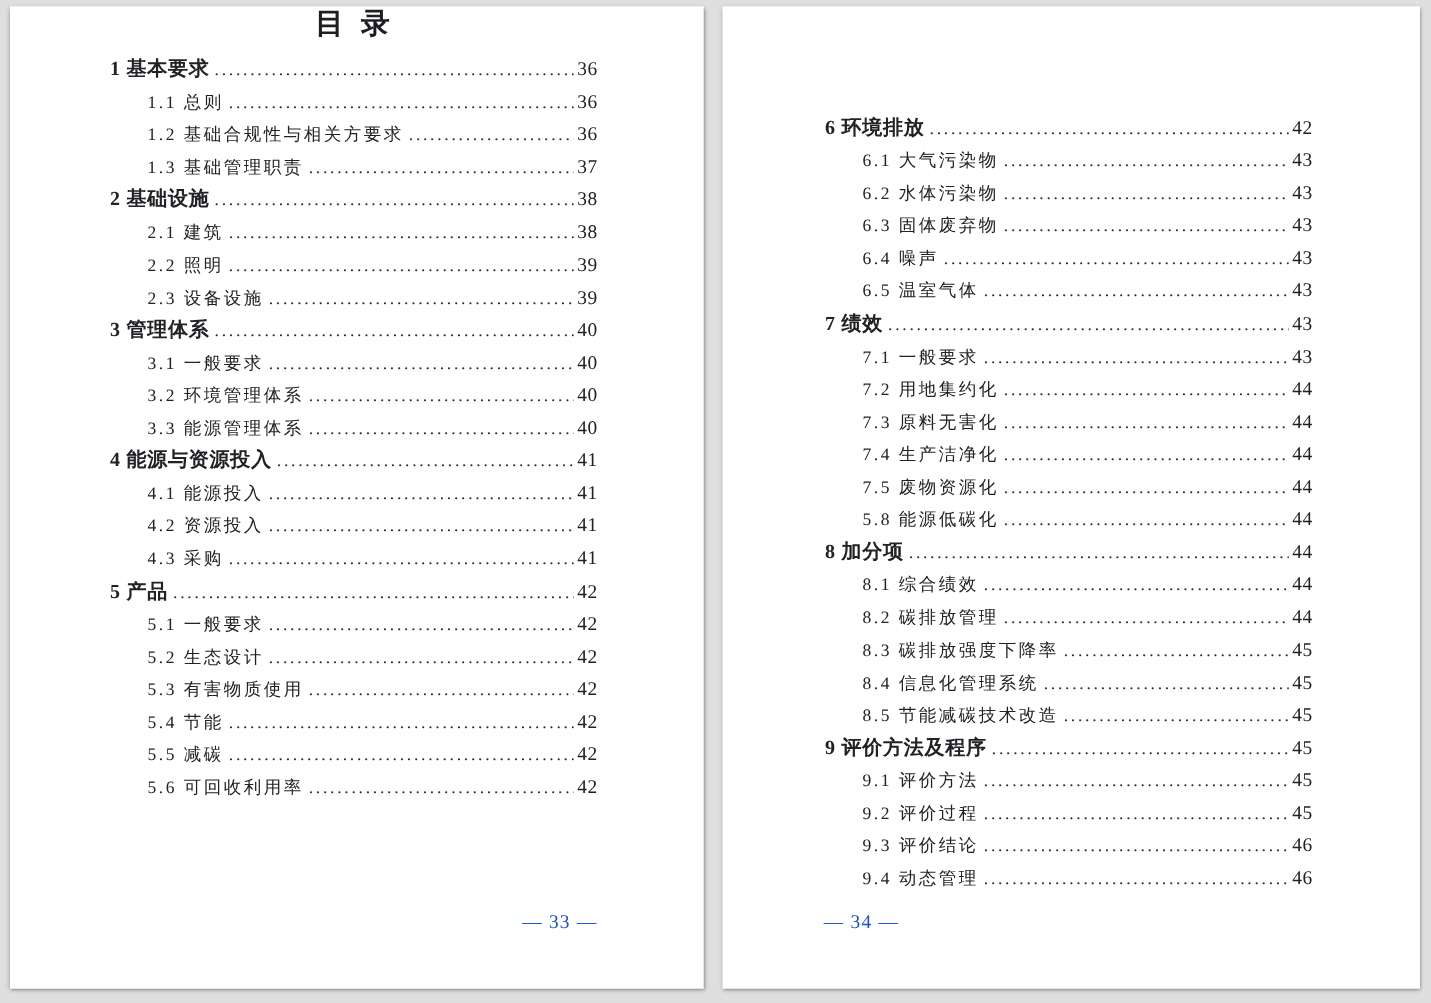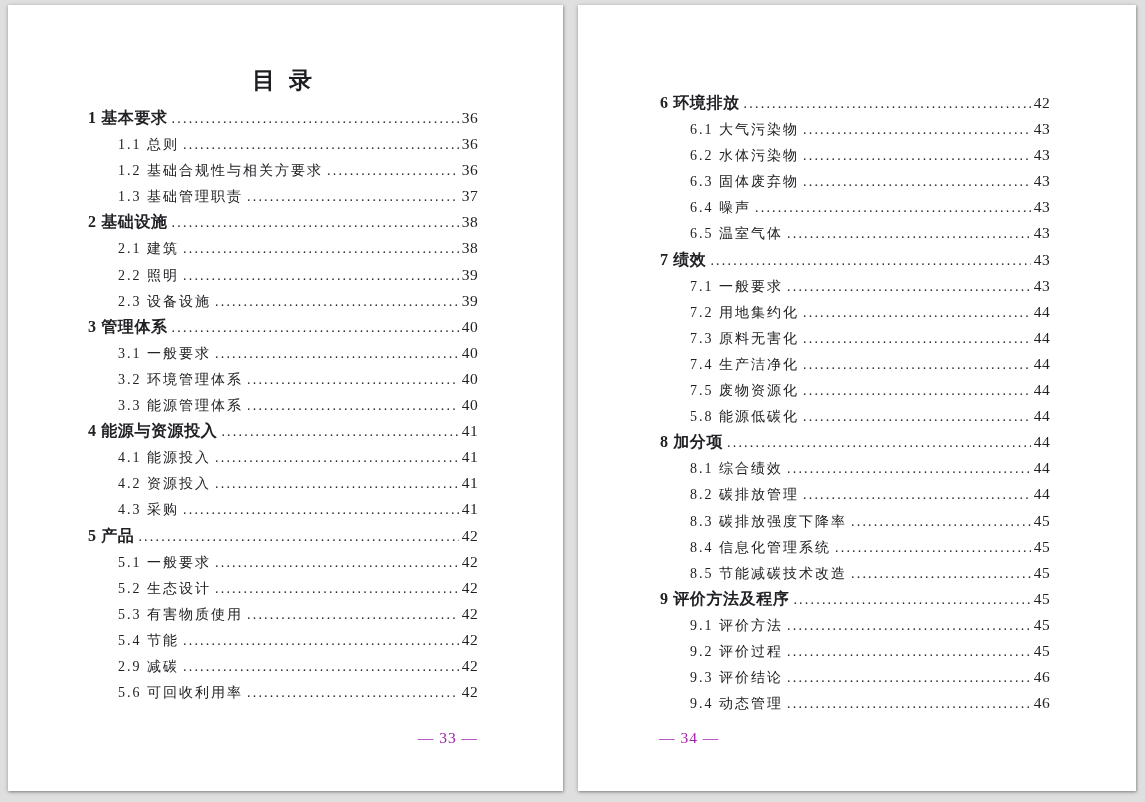--- a/index.html
+++ b/index.html
@@ -27,21 +27,20 @@
     width: 555px;
   }
   .page-right {
     left: 578px;
     width: 558px;
   }
   .page-inner-left  { padding: 0 83px 0 80px; }
   .page-inner-right { padding: 0 84px 0 82px; }
 
   .toc-title {
-    margin-top: 62px;
     height: 28px;
     line-height: 28px;
     text-align: center;
     font-size: 23px;
     font-weight: bold;
     letter-spacing: 4px;
     color: #1e1e22;
   }
   .toc-list { margin-top: 10px; }
   .toc-list-right { padding-top: 75px; }
@@ -83,21 +82,21 @@
     font-size: 15.5px;
     letter-spacing: 0.5px;
     white-space: nowrap;
   }
 
   .page-footer {
     position: absolute;
     bottom: 44px;
     font-size: 15.5px;
     letter-spacing: 1px;
-    color: #a21caf;
+    color: #1d4ed8;
     white-space: nowrap;
   }
   .footer-left  { right: 85px; text-align: right; }
   .footer-right { left: 81px; text-align: left; }
 </style>
 </head>
 <body>
 
 <div class="canvas">
 
@@ -205,21 +204,21 @@
             <span class="toc-label">5.3 有害物质使用</span>
             <span class="toc-dots"></span>
             <span class="toc-page">42</span>
           </div>
           <div class="toc-row level-2">
             <span class="toc-label">5.4 节能</span>
             <span class="toc-dots"></span>
             <span class="toc-page">42</span>
           </div>
           <div class="toc-row level-2">
-            <span class="toc-label">2.9 减碳</span>
+            <span class="toc-label">5.5 减碳</span>
             <span class="toc-dots"></span>
             <span class="toc-page">42</span>
           </div>
           <div class="toc-row level-2">
             <span class="toc-label">5.6 可回收利用率</span>
             <span class="toc-dots"></span>
             <span class="toc-page">42</span>
           </div>
         </div>
     </div>

